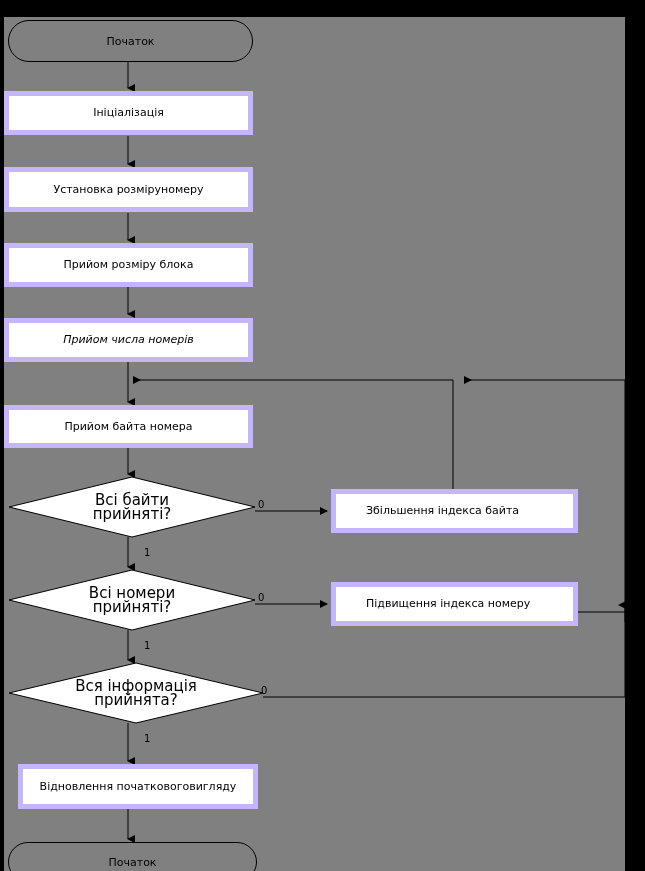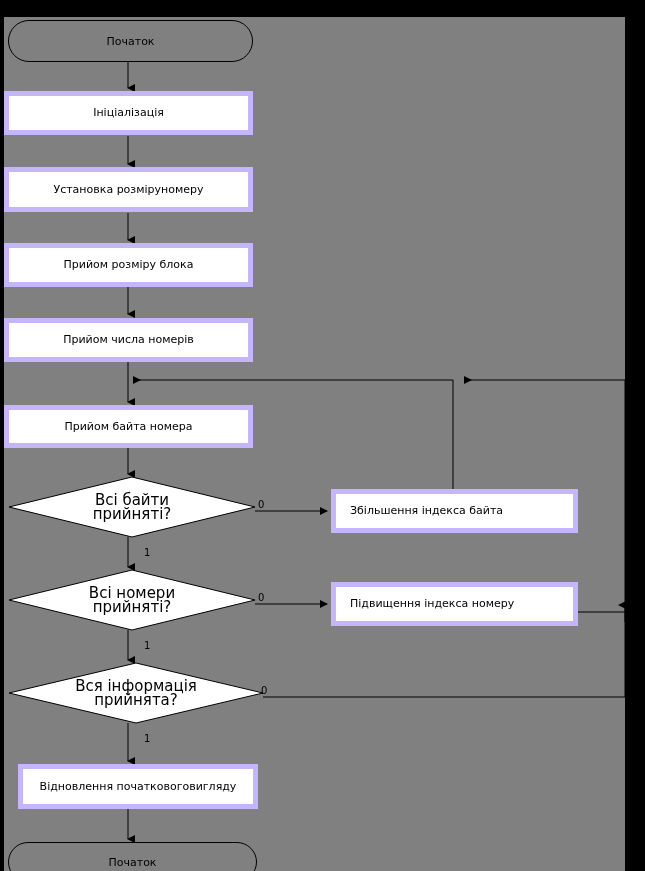--- a/index.html
+++ b/index.html
@@ -20,21 +20,21 @@
   .node{position:absolute;box-sizing:border-box;}
   .proc{
     background:#ffffff;
     border:5px solid #c4b5fd;
     display:flex;align-items:center;justify-content:center;
     text-align:center;
     color:#000;
     font-size:11px;
     line-height:14px;
   }
-  .proc.left-text{justify-content:flex-start;padding-left:14px;text-align:left;}
+  .proc.left-text{justify-content:flex-start;padding-left:30px;text-align:left;}
   .term{
     background:transparent;
     border:1px solid #000000;
     border-radius:24px;
     display:flex;align-items:center;justify-content:center;
     color:#000;
     font-size:11px;
   }
   .diamond-wrap{position:absolute;}
   .diamond-wrap svg{position:absolute;left:0;top:0;}
@@ -122,21 +122,21 @@
 
     <div class="node proc" style="left:0px;top:150px;width:249px;height:45px;flex-direction:row;">
       <span>Установка розміру</span>
       <span>номеру</span>
     </div>
 
     <div class="node proc" style="left:0px;top:226px;width:249px;height:44px;">
       <span>Прийом розміру блока</span>
     </div>
 
-    <div class="node proc" style="left:0px;top:301px;width:249px;height:44px;">
+    <div class="node proc" style="left:0px;top:301px;width:249px;height:44px;font-style:italic;">
       <span>Прийом числа номерів</span>
     </div>
 
     <div class="node proc" style="left:0px;top:388px;width:249px;height:43px;">
       <span>Прийом байта номера</span>
     </div>
 
     <div class="diamond-wrap" style="left:4px;top:459px;width:248px;height:62px;">
       <svg width="248" height="62" viewBox="0 0 248 62">
         <polygon points="1,31 124,1 247,31 124,61" fill="#ffffff" stroke="#000000" stroke-width="1"></polygon>

